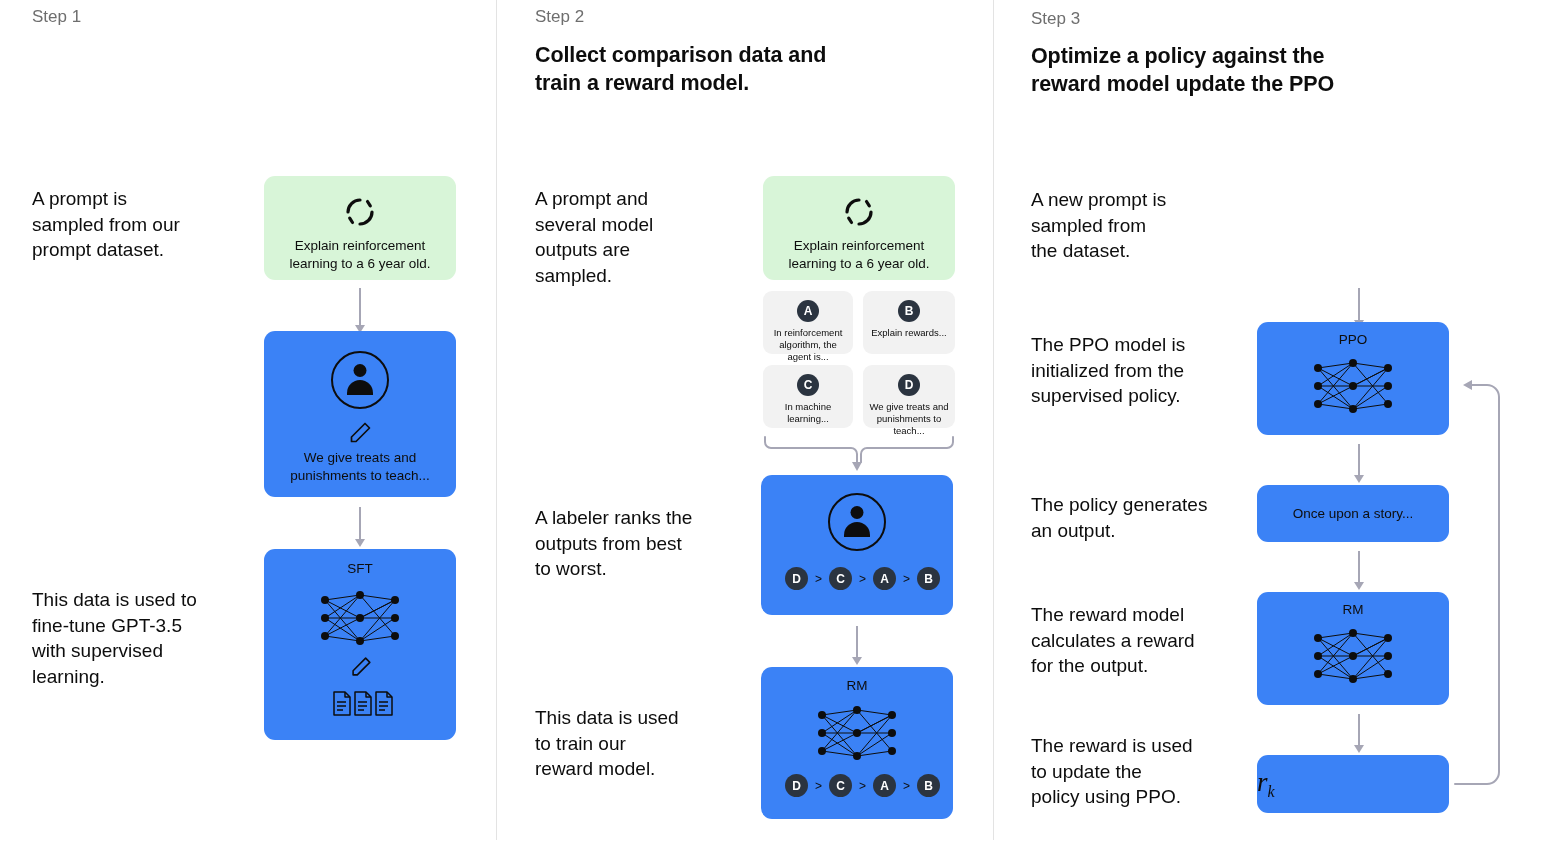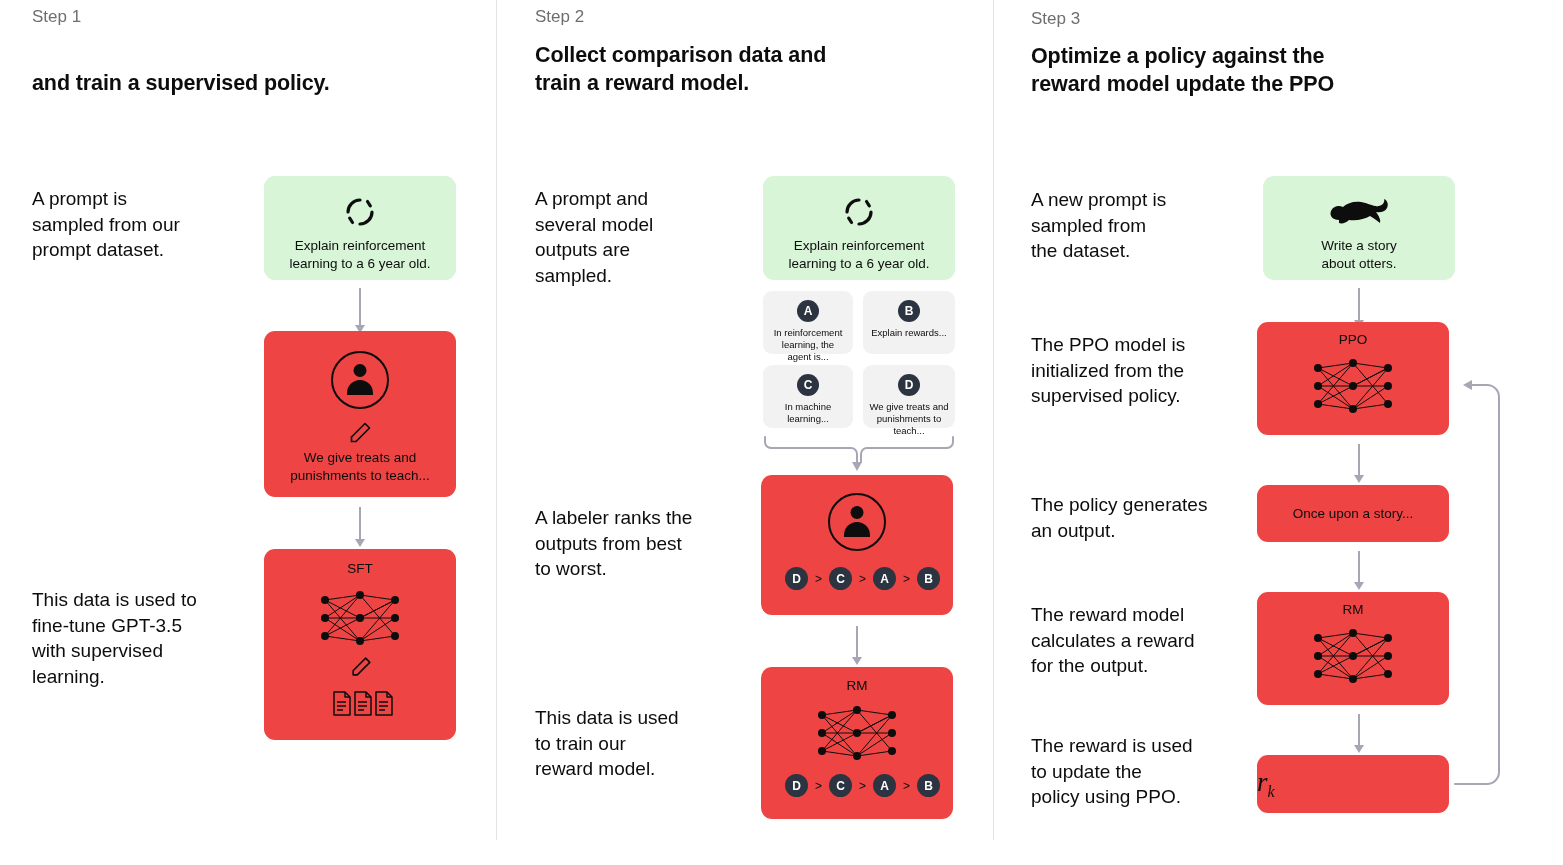--- a/index.html
+++ b/index.html
@@ -40,21 +40,21 @@
   .desc {
     position: absolute;
     font-size: 19px;
     line-height: 1.35;
     color: #0d0d0d;
     font-weight: 400;
   }
 
   .card {
     position: absolute;
-    background: #ef4444;
+    background: #3b82f6;
     border-radius: 11px;
   }
   .card.green { background: #d8f5d8; }
 
   .card-caption {
     position: absolute;
     left: 8px; right: 8px;
     text-align: center;
     font-size: 13.5px;
     line-height: 1.3;
@@ -177,21 +177,20 @@
 
 <div class="canvas">
 
   <div class="divider div-1"></div>
   <div class="divider div-2"></div>
 
   <div class="col col-1">
     <div class="step-label" style="left:32px; top:7px;">Step 1</div>
     <div class="step-title" style="left:32px; top:41px; width:440px;">
       <br>
-      <span>and train a supervised policy.</span>
     </div>
 
     <div class="desc" style="left:32px; top:186px; width:220px; white-space:pre-line;">A prompt is
 sampled from our
 prompt dataset.</div>
     <div class="desc" style="left:32px; top:587px; width:230px; white-space:pre-line;">This data is used to
 fine-tune GPT-3.5
 with supervised
 learning.</div>
 
@@ -303,21 +302,21 @@
           </g>
         </svg>
       </span>
       <div class="card-caption" style="top:61px; white-space:pre-line;">Explain reinforcement
 learning to a 6 year old.</div>
     </div>
 
     <div class="mini" style="left:266px; top:291px; width:90px; height:63px;">
       <div class="badge">A</div>
       <div class="txt" style="white-space:pre-line;">In reinforcement
-learning, the
+algorithm, the
 agent is...</div>
     </div>
     <div class="mini" style="left:366px; top:291px; width:92px; height:63px;">
       <div class="badge">B</div>
       <div class="txt" style="white-space:pre-line;">Explain rewards...</div>
     </div>
     <div class="mini" style="left:266px; top:365px; width:90px; height:63px;">
       <div class="badge">C</div>
       <div class="txt" style="white-space:pre-line;">In machine
 learning...</div>
@@ -403,30 +402,20 @@
 supervised policy.</div>
     <div class="desc" style="left:37px; top:492px; width:240px; white-space:pre-line;">The policy generates
 an output.</div>
     <div class="desc" style="left:37px; top:602px; width:235px; white-space:pre-line;">The reward model
 calculates a reward
 for the output.</div>
     <div class="desc" style="left:37px; top:733px; width:230px; white-space:pre-line;">The reward is used
 to update the
 policy using PPO.</div>
 
-    <div class="card green" style="left:269px; top:176px; width:192px; height:104px;">
-      <span class="sv" style="left:64px; top:18px;">
-        <svg width="66" height="34" viewBox="0 0 66 34">
-          <path d="M12 26 C6 26 2 22 4 17 C6 12 12 11 16 13 C20 9 27 7 34 8 C41 9 47 13 52 12 C56 11 58 8 57 5 C60 6 62 10 60 14 C58 18 53 19 49 18 C52 22 54 26 53 29 C50 27 47 24 43 22 C38 25 30 27 22 26 C19 29 15 30 12 29 Z" fill="#0d0d0d"></path>
-          <circle cx="50" cy="11" r="1.3" fill="#d8f5d8"></circle>
-        </svg>
-      </span>
-      <div class="card-caption" style="top:61px; white-space:pre-line;">Write a story
-about otters.</div>
-    </div>
 
     <div class="arrow" style="left:364px; top:288px; height:33px;"></div>
 
     <div class="card" style="left:263px; top:322px; width:192px; height:113px;">
       <div class="card-title" style="top:10px;">PPO</div>
       <span class="sv" style="left:51px; top:31px;">
         <svg width="90" height="66" viewBox="0 0 90 66">
           <g stroke="#0d0d0d" stroke-width="1" fill="none">
             <path d="M10 15 L45 10 L80 15 M10 15 L45 33 L80 15 M10 15 L45 56 M10 33 L45 10 M10 33 L45 33 L80 33 M10 33 L45 56 L80 33 M10 51 L45 10 M10 51 L45 33 M10 51 L45 56 L80 51 M45 10 L80 51 M45 33 L80 15 M45 56 L80 15"></path>
           </g>

